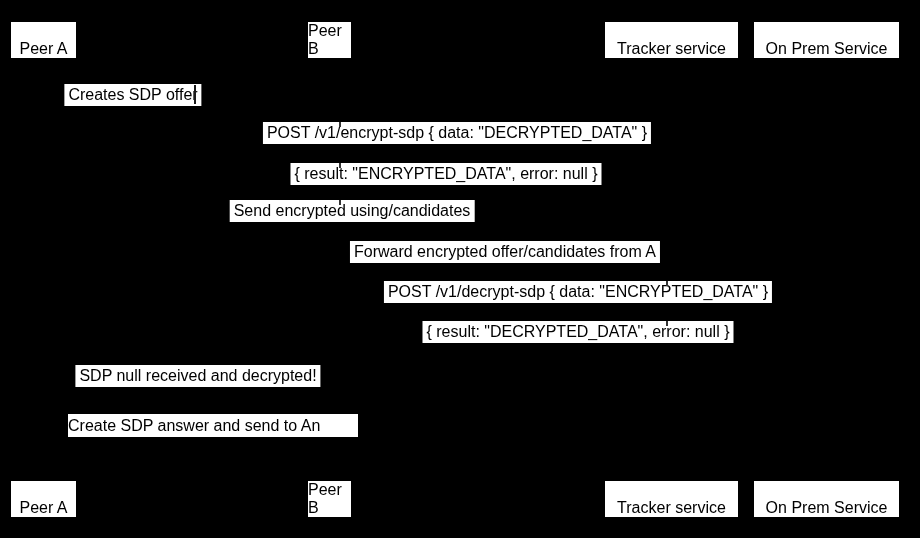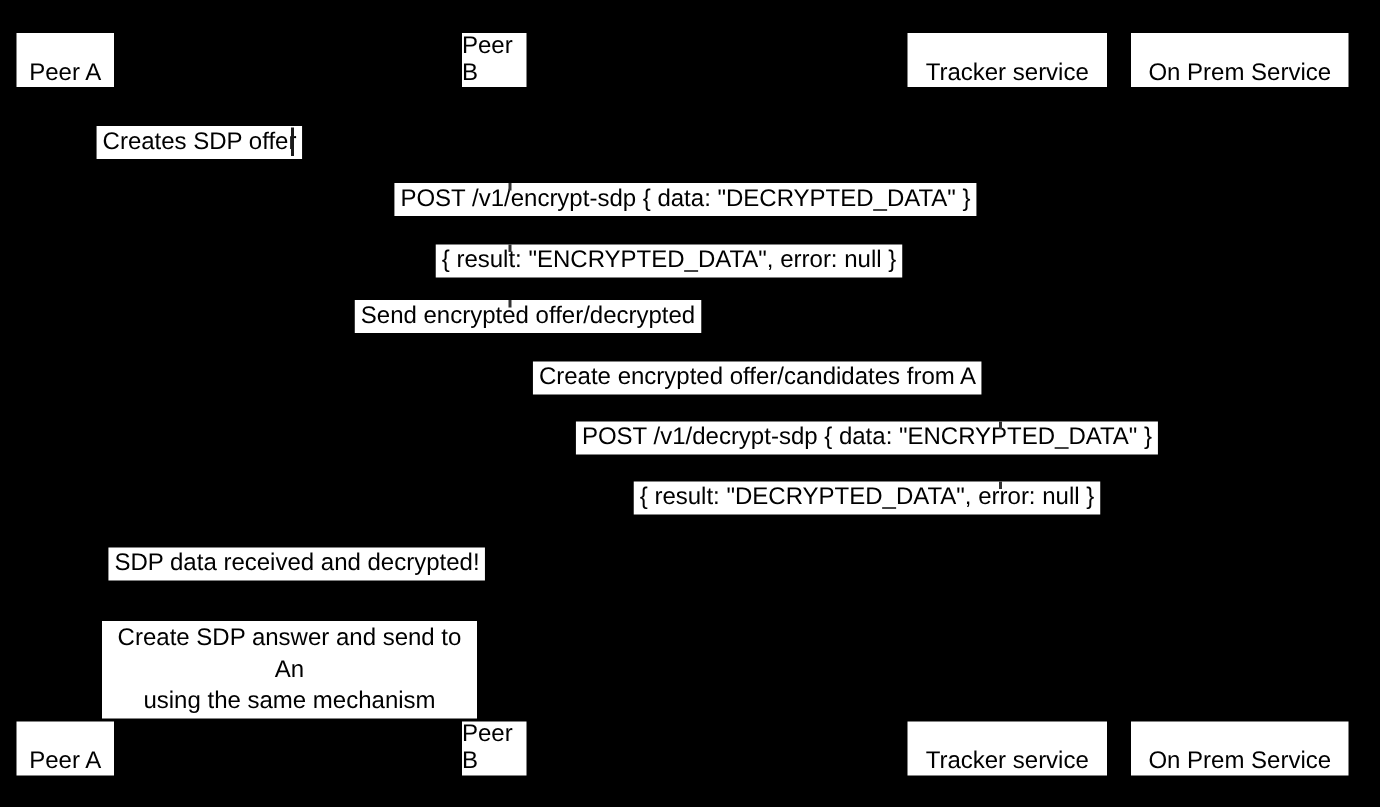--- a/index.html
+++ b/index.html
@@ -51,26 +51,25 @@
   .m4 { left: 352px;   top: 200px; }
   .m5 { left: 505px;   top: 241px; }
   .m6 { left: 578px;   top: 281px; }
   .m7 { left: 578px;   top: 321px; }
   .m8 { left: 198px;   top: 365px; }
   
   .note {
     position: absolute;
     left: 68px;
     top: 414px;
-    width: 250px;
+    width: 290px;
     background: #ffffff;
     color: #000000;
     font-size: 16px;
     line-height: 21px;
-    text-align: center;
     padding: 1px 0;
     box-sizing: border-box;
   }
   
   .tick {
     position: absolute;
     width: 2px;
     height: 5px;
     background: #333333;
     z-index: 5;
@@ -105,29 +104,28 @@
   <div class="actor row-top pos-trk">
     <span>Tracker service</span>
   </div>
   <div class="actor row-top pos-onp">
     <span>On Prem Service</span>
   </div>
 
   <div class="msg m1">Creates SDP offer</div>
   <div class="msg m2">POST /v1/encrypt-sdp { data: "DECRYPTED_DATA" }</div>
   <div class="msg m3">{ result: "ENCRYPTED_DATA", error: null }</div>
-  <div class="msg m4">Send encrypted offer/decrypted</div>
-  <div class="msg m5">Create encrypted offer/candidates from A</div>
+  <div class="msg m4">Send encrypted using/candidates</div>
+  <div class="msg m5">Forward encrypted offer/candidates from A</div>
   <div class="msg m6">POST /v1/decrypt-sdp { data: "ENCRYPTED_DATA" }</div>
   <div class="msg m7">{ result: "DECRYPTED_DATA", error: null }</div>
-  <div class="msg m8">SDP data received and decrypted!</div>
+  <div class="msg m8">SDP null received and decrypted!</div>
 
   <div class="note">
     <div>Create SDP answer and send to An</div>
-    <div>using the same mechanism</div>
   </div>
 
   <div class="tick t1"></div>
   <div class="tick t2"></div>
   <div class="tick t3"></div>
   <div class="tick t4"></div>
   <div class="tick t5"></div>
   <div class="loop-sliver"></div>
 
   <div class="actor row-bottom pos-a">

